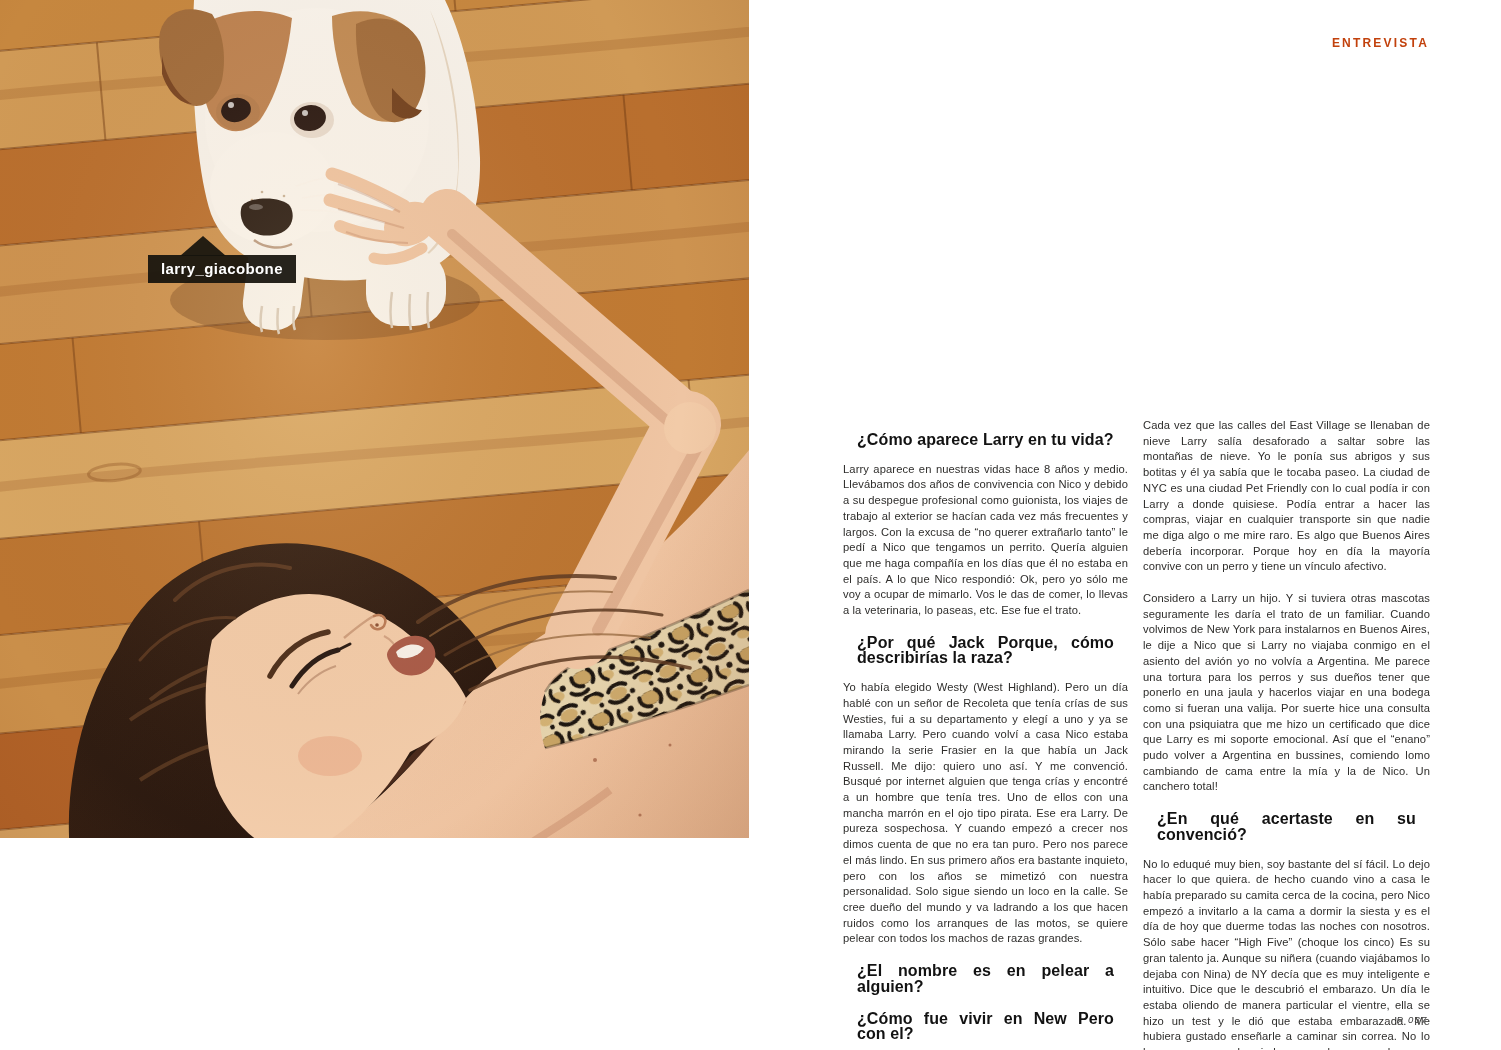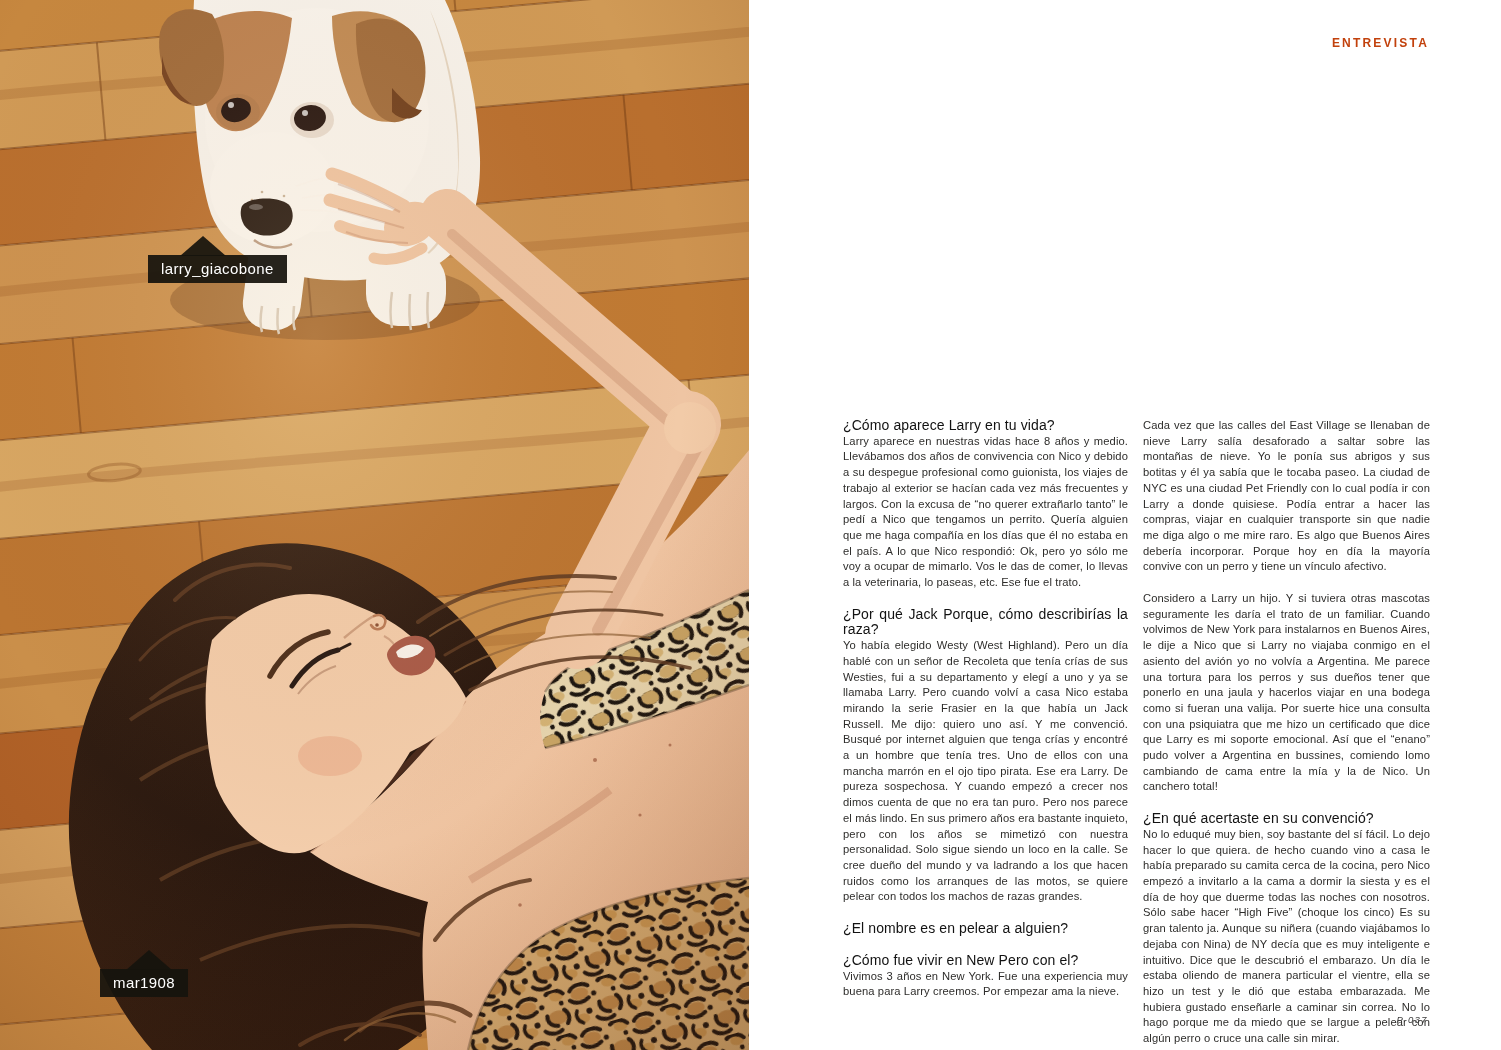--- a/index.html
+++ b/index.html
@@ -1,21 +1,21 @@
 <!DOCTYPE html>
 <html><head>
 <meta charset="utf-8">
 <style>
   html,body{margin:0;padding:0;background:#888;}
   .spread{
     position:relative;width:1501px;height:1050px;background:#ffffff;
     font-family:"Liberation Sans",sans-serif;overflow:hidden;
   }
   
-  .photo{position:absolute;left:0;top:0;width:749px;height:1050px;overflow:hidden;}
+  .photo{position:absolute;left:0;top:0;width:749px;height:838px;overflow:hidden;font-weight:bold;}
   .photo svg{display:block;}
   .ptag{
     position:absolute;height:28px;line-height:28px;padding:0 13px;
     background:rgba(22,19,13,.93);color:#fff;font-size:15px;letter-spacing:.4px;
     white-space:nowrap;
   }
   .ptag .tip{
     position:absolute;top:-19px;width:0;height:0;
     border-left:23px solid transparent;border-right:23px solid transparent;
     border-bottom:20px solid rgba(22,19,13,.93);
@@ -29,21 +29,21 @@
     position:absolute;top:36px;right:72px;font-size:12px;font-weight:bold;
     letter-spacing:2.2px;color:#c2410c;
   }
   .col{
     position:absolute;top:418px;width:285px;font-size:11.2px;line-height:15.7px;
     text-align:justify;color:#2e2d2b;letter-spacing:.1px;
   }
   .col1{left:843px;}
   .col2{left:1143px;width:287px;}
   .qa{margin:0 0 16px 0;}
-  .q{margin:0;font-size:14px;font-weight:normal;color:#121212;}
+  .q{margin:14px;font-size:16px;font-weight:bold;color:#121212;}
   .a{margin:0;font-weight:normal;}
   .page-number{
     position:absolute;top:1014px;right:73px;font-size:9.5px;letter-spacing:1.4px;
     color:#3a3a3a;
     font-style:italic;
   }
 </style>
 </head>
 <body>
 

